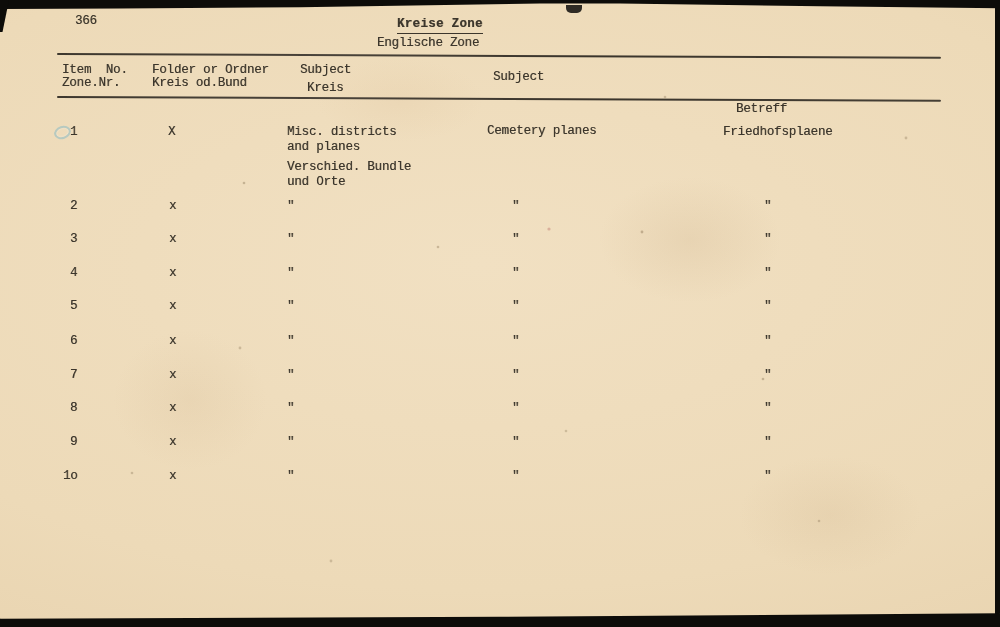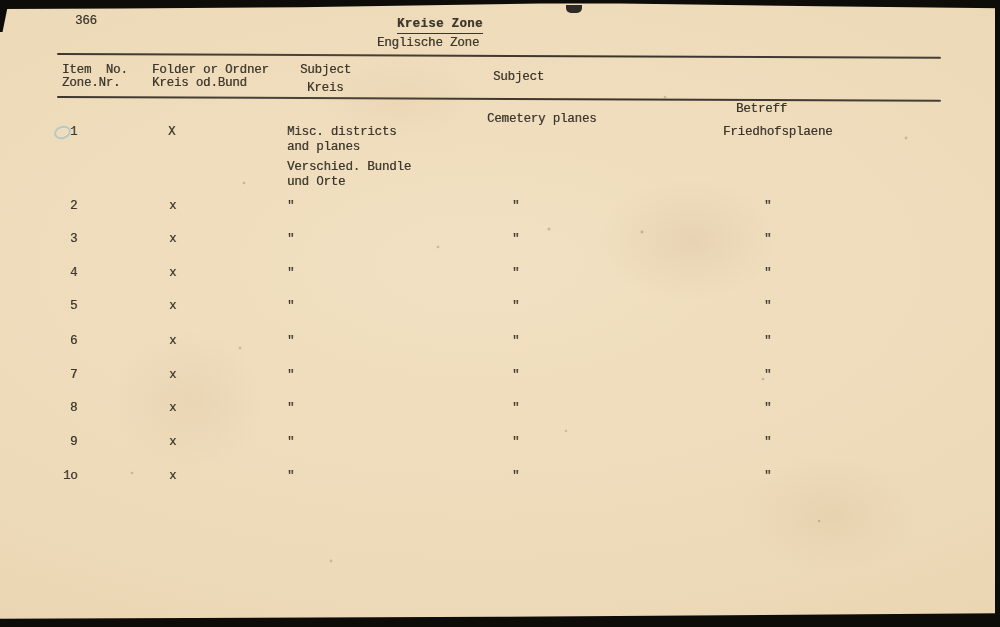--- a/index.html
+++ b/index.html
@@ -62,21 +62,21 @@
   <div class="txt" style="left:736px;top:71px;margin-top:32px;">Betreff</div>
 
   <div>
     <div class="pencil-circle"></div>
     <div class="txt" style="left:70px;top:126px;">1</div>
     <div class="txt" style="left:168px;top:126px;">X</div>
     <div class="txt" style="left:287px;top:126px;">Misc. districts</div>
     <div class="txt" style="left:287px;top:141px;">and planes</div>
     <div class="txt" style="left:287px;top:161px;">Verschied. Bundle</div>
     <div class="txt" style="left:287px;top:176px;">und Orte</div>
-    <div class="txt" style="left:487px;top:113px;">Cemetery planes</div>
+    <div class="txt" style="left:487px;top:125px;">Cemetery planes</div>
     <div class="txt" style="left:723px;top:126px;">Friedhofsplaene</div>
   </div>
 
   <div>
     <div class="txt" style="left:70px;top:200px;">2</div>
     <div class="txt" style="left:169px;top:200px;">x</div>
     <div class="txt" style="left:287px;top:200px;">"</div>
     <div class="txt" style="left:512px;top:200px;">"</div>
     <div class="txt" style="left:764px;top:200px;">"</div>
   </div>

